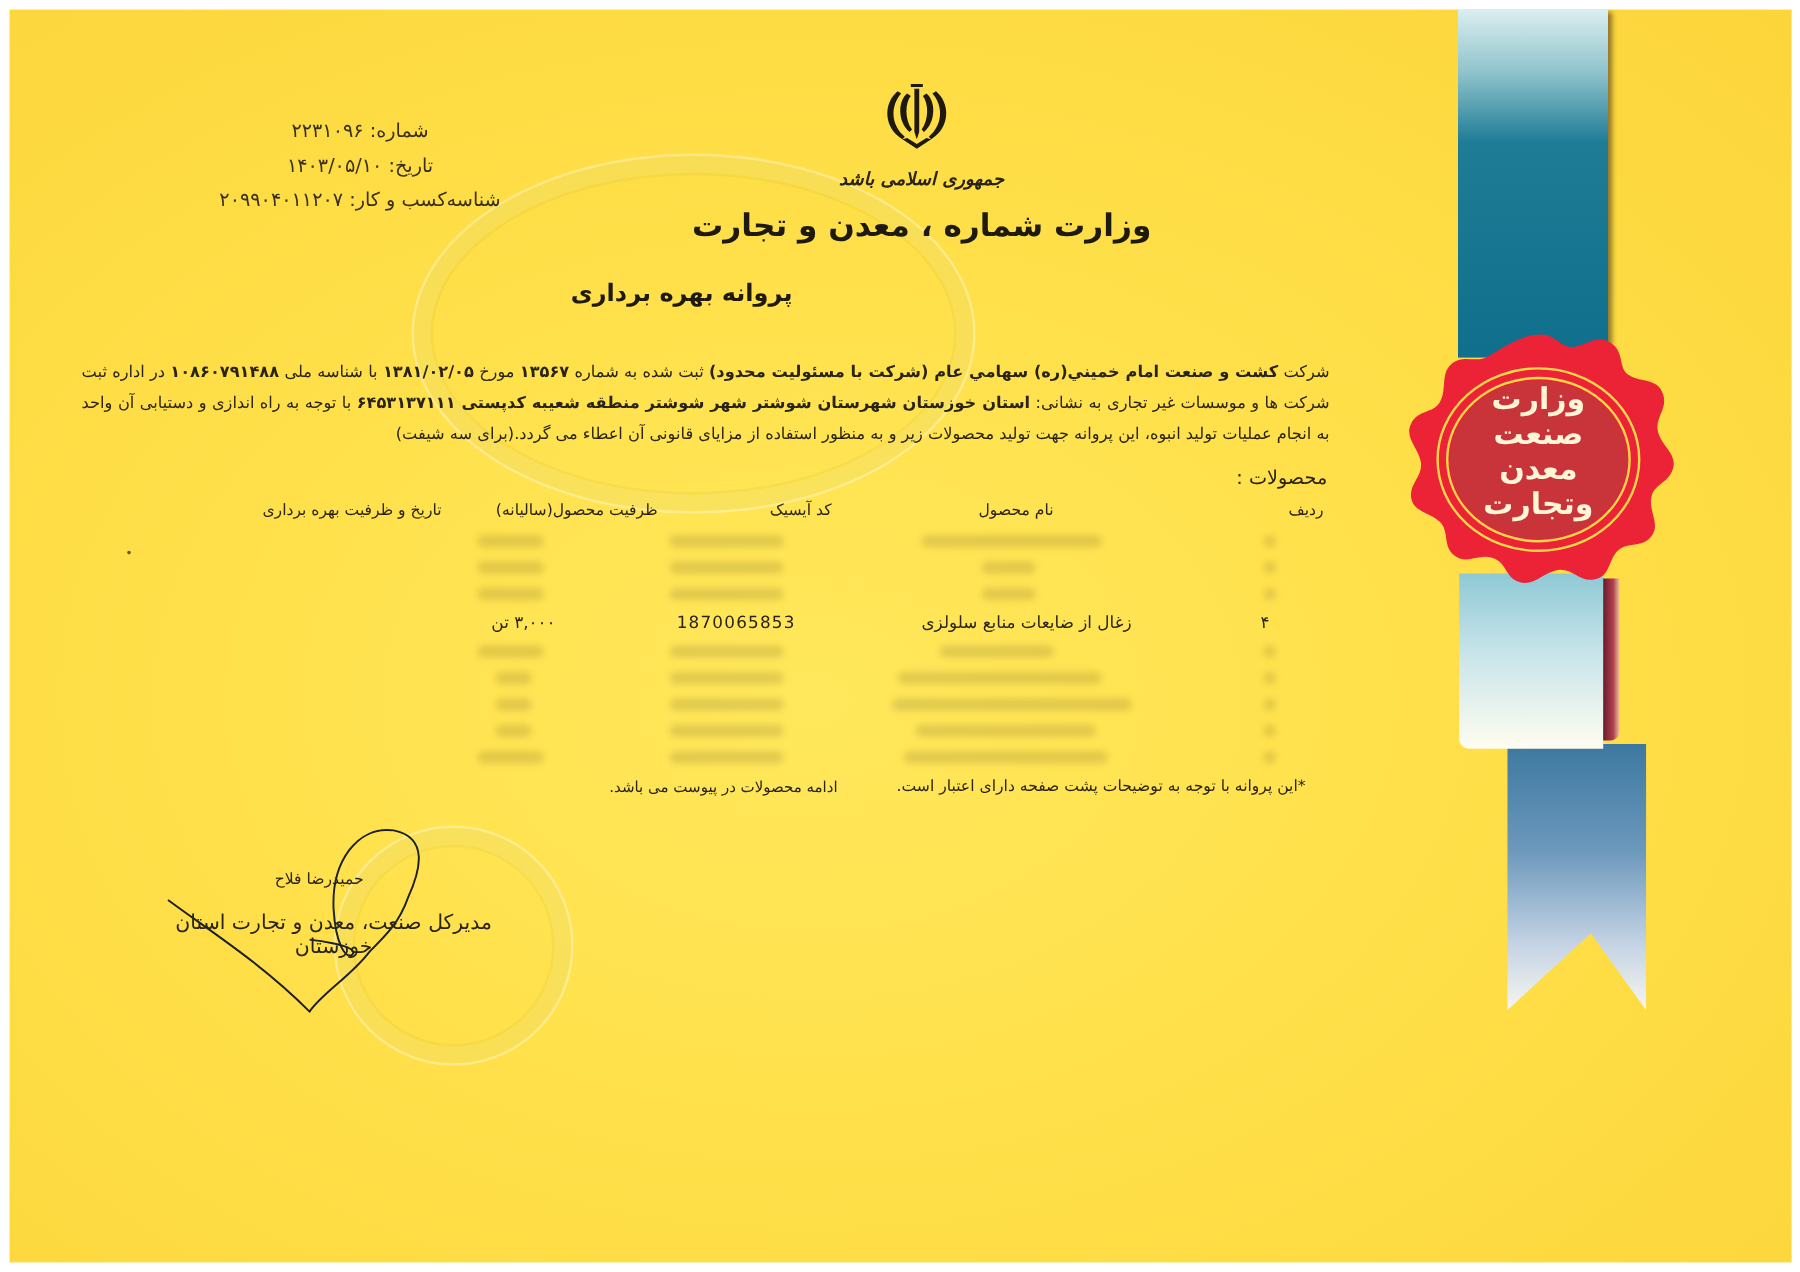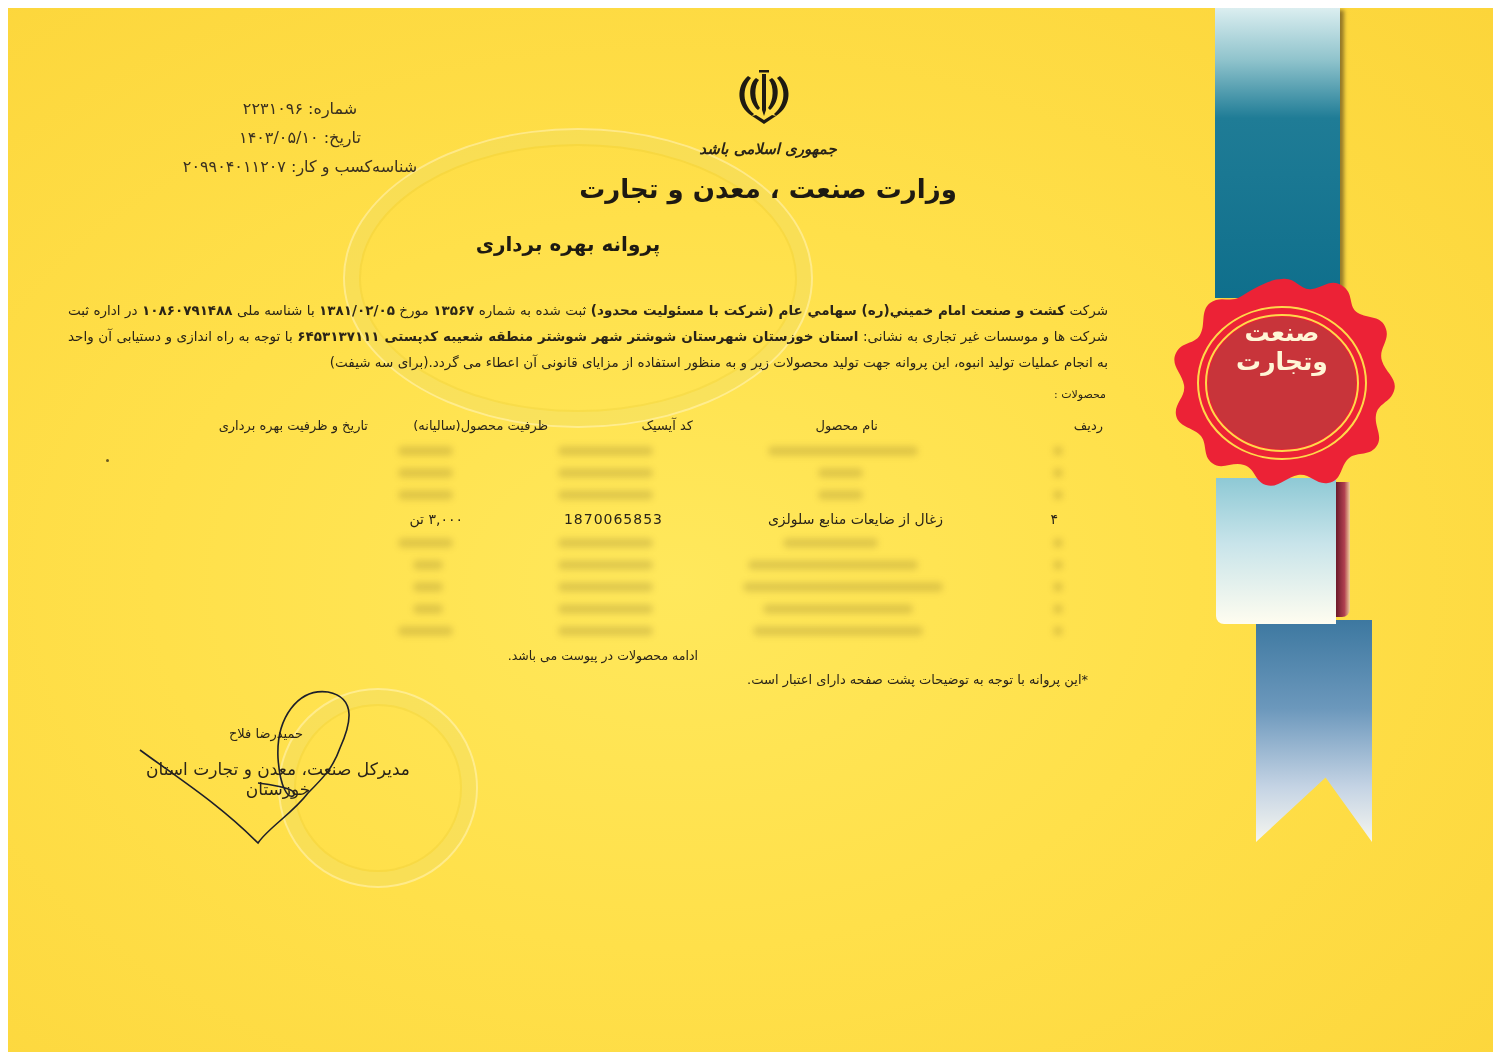--- a/index.html
+++ b/index.html
@@ -67,21 +67,21 @@
               font-family: "DejaVu Serif", serif; font-style: italic; font-weight: bold; font-size: 15px; direction: rtl; }
   .ministry { position: absolute; left: 560px; top: 166px; width: 400px; text-align: center;
               font-weight: bold; font-size: 26px; direction: rtl; color: #1e1a12; }
   .doc-title { position: absolute; left: 440px; top: 224px; width: 240px; text-align: center;
                font-weight: bold; font-size: 20px; direction: rtl; color: #1e1a12; }
 
   
   .para { position: absolute; left: 60px; top: 289px; width: 1040px; direction: rtl; text-align: justify;
           text-align-last: right; font-size: 13.5px; line-height: 26px; color: #2a2418; }
   .para b { font-weight: bold; }
-  .products-label { position: absolute; left: 900px; top: 380px; width: 198px; text-align: right; direction: rtl; font-size: 11px; }
+  .products-label { position: absolute; left: 900px; top: 380px; width: 198px; text-align: right; direction: rtl; font-size: 16px; }
 
   
   .tbl { position: absolute; left: 90px; top: 405px; width: 1005px; direction: rtl; font-size: 13px; }
   .tbl-head { position: relative; height: 30px; }
   .tbl-head span { position: absolute; top: 5px; white-space: nowrap; }
   .h-row { right: 0; }
   .h-name { right: 225px; }
   .h-code { right: 410px; }
   .h-cap { right: 555px; }
   .h-date { right: 735px; }
@@ -93,21 +93,21 @@
   .real-row { position: absolute; left: 0; width: 100%; top: 96px; height: 22px; font-size: 14px; }
   .real-row span { position: absolute; top: 2px; white-space: nowrap; }
   .c-row { right: 45px; }
   .c-name { right: 160px; }
   .c-code { right: 440px; letter-spacing: 1px; }
   .c-cap { right: 640px; }
 
   .dot { position: absolute; left: 98px; top: 451px; width: 3px; height: 3px; border-radius: 50%; background: #6b5a20; }
 
   .cont { position: absolute; left: 440px; top: 640px; width: 250px; direction: rtl; text-align: right; font-size: 12.5px; }
-  .note { position: absolute; left: 680px; top: 664px; width: 400px; direction: rtl; text-align: right; font-size: 13px; }
+  .note { position: absolute; left: 680px; top: 640px; width: 400px; direction: rtl; text-align: right; font-size: 13px; }
 
   
   .sig { position: absolute; left: 110px; top: 670px; width: 320px; height: 180px; }
   .sig-name { position: absolute; left: 198px; top: 718px; width: 120px; text-align: center; direction: rtl; font-size: 13px; }
   .sig-role { position: absolute; left: 130px; top: 751px; width: 280px; text-align: center; direction: rtl; font-size: 17px; }
 </style>
 </head>
 <body>
 
 <div class="sheet">
@@ -130,21 +130,23 @@
           C34,102 28,90 16,92 C4,94 -4,106 -16,102 C-28,98 -26,86 -38,82 C-50,78 -60,88 -70,80
           C-80,72 -74,60 -82,52 C-90,44 -104,44 -106,32 C-108,20 -96,14 -98,2
           C-100,-10 -112,-18 -106,-30 C-100,-42 -88,-38 -82,-48 C-76,-58 -82,-72 -72,-80
           C-62,-88 -52,-80 -42,-86 C-32,-92 -14,-104 0,-104 Z"></path>
         <ellipse cx="0" cy="0" rx="84" ry="76" fill="none" stroke="#ffd84a" stroke-width="2"></ellipse>
         <ellipse cx="0" cy="0" rx="76" ry="68" fill="none" stroke="#ffd84a" stroke-width="2"></ellipse>
         <ellipse cx="0" cy="0" rx="74" ry="66" fill="#c8343a"></ellipse>
       </g>
     </svg>
     <div class="seal-text">
+      <span>وزارت</span>
       <span>صنعت</span>
+      <span>معدن</span>
       <span>وتجارت</span>
     </div>
   </div>
 
   <div class="meta">
     <div class="row">
       <span>شماره:</span>
       <span>۲۲۳۱۰۹۶</span>
     </div>
     <div class="row">
@@ -164,21 +166,21 @@
         <path d="M28,6 h4 v36 l-2,6 l-2,-6 z"></path>
         <path d="M22,10 C14,16 14,34 24,42 L26,40 C20,32 20,18 25,12 Z"></path>
         <path d="M38,10 C46,16 46,34 36,42 L34,40 C40,32 40,18 35,12 Z"></path>
         <path d="M14,8 C2,18 2,38 18,48 L20,46 C8,36 8,20 17,10 Z"></path>
         <path d="M46,8 C58,18 58,38 42,48 L40,46 C52,36 52,20 43,10 Z"></path>
         <path d="M18,48 L30,56 L42,48 L38,47 L30,52 L22,47 Z"></path>
       </g>
     </svg>
   </div>
   <div class="republic">جمهوری اسلامی باشد</div>
-  <div class="ministry">وزارت صنعت ، معدن و تجارت</div>
+  <div class="ministry">وزارت شماره ، معدن و تجارت</div>
   <div class="doc-title">پروانه بهره برداری</div>
 
   <div class="para">
     <span>شرکت </span><b>کشت و صنعت امام خميني(ره) سهامي عام (شرکت با مسئولیت محدود)</b><span> ثبت شده به شماره </span><b>۱۳۵۶۷</b><span> مورخ </span><b>۱۳۸۱/۰۲/۰۵</b><span> با شناسه ملی </span><b>۱۰۸۶۰۷۹۱۴۸۸</b><span> در اداره ثبت شرکت ها و موسسات غیر تجاری به نشانی: </span><b>استان خوزستان شهرستان شوشتر شهر شوشتر منطقه شعیبه کدپستی ۶۴۵۳۱۳۷۱۱۱</b><span> با توجه به راه اندازی و دستیابی آن واحد به انجام عملیات تولید انبوه، این پروانه جهت تولید محصولات زیر و به منظور استفاده از مزایای قانونی آن اعطاء می گردد.(برای سه شیفت)</span>
   </div>
   <div class="products-label">محصولات :</div>
 
   <div class="tbl">
     <div class="tbl-head">
       <span class="h-row">ردیف</span>

